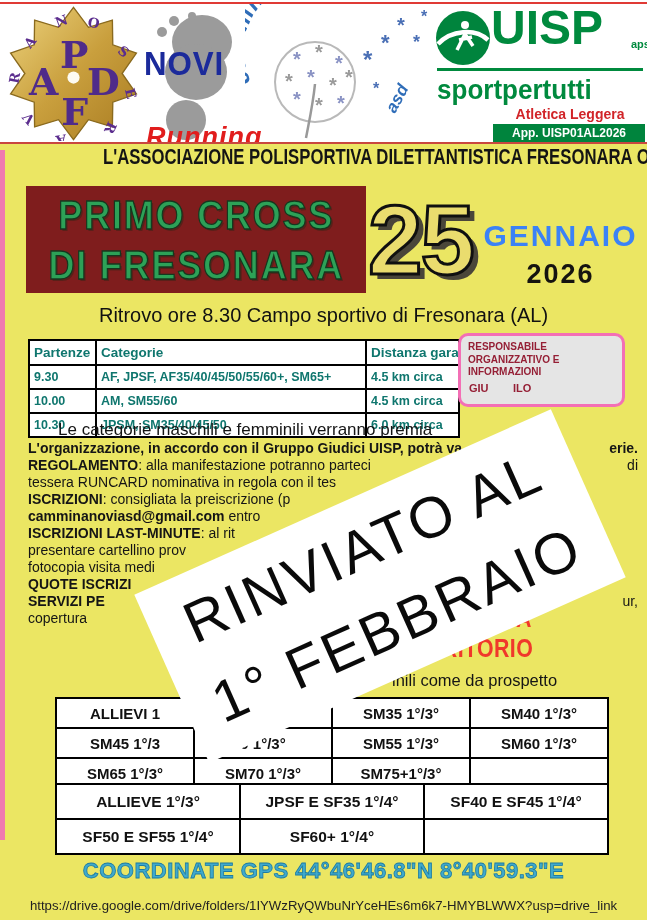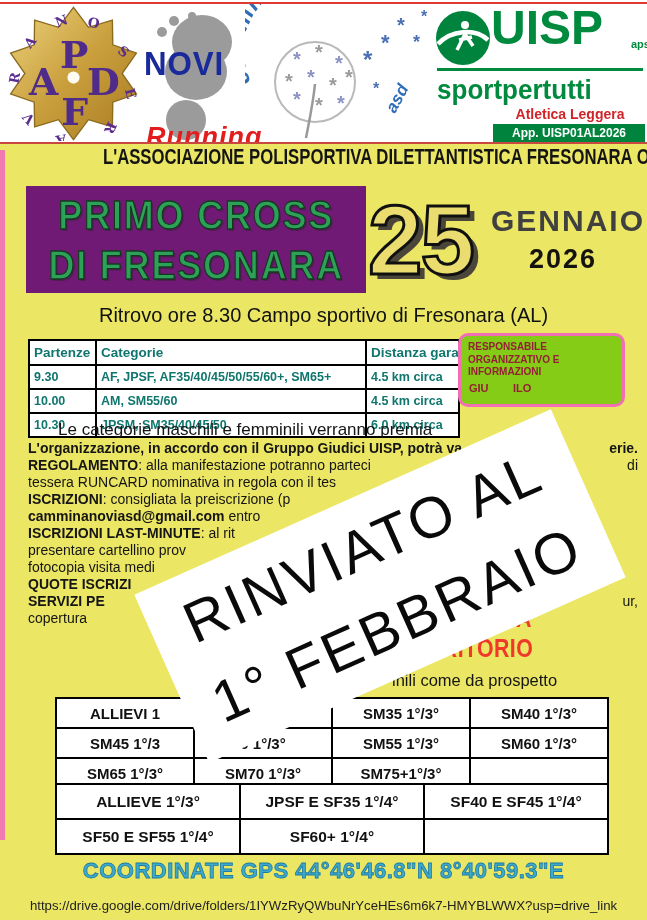--- a/index.html
+++ b/index.html
@@ -25,41 +25,41 @@
             font-weight:700;color:#d12428;}
   .uisp-app{position:absolute;left:58px;top:116px;width:152px;text-align:center;background:#00843d;
             color:#fff;font-size:12px;font-weight:700;padding:2px 0;}
   
   .bodyy{position:absolute;top:142px;left:0;width:647px;height:778px;background:#ebe663;
          border-top:2px solid #c9473f;box-sizing:border-box;}
   .leftstrip{position:absolute;top:150px;left:0;width:5px;height:690px;background:#f07ab0;}
   .orgline{position:absolute;top:144px;left:0;width:647px;text-align:center;font-size:22px;
            font-weight:700;color:#141414;white-space:nowrap;}
   .orgline span{display:inline-block;transform:scaleX(.76);transform-origin:50% 50%;white-space:nowrap;}
-  .titlebox{position:absolute;left:26px;top:186px;width:340px;height:107px;background:#701a75;
+  .titlebox{position:absolute;left:26px;top:186px;width:340px;height:107px;background:#7f1d1d;
             display:flex;flex-direction:column;justify-content:center;align-items:center;}
   .titleline{font-size:40px;font-weight:800;color:#2da157;letter-spacing:2px;line-height:50px;
              -webkit-text-stroke:1.3px #14381f;text-shadow:2px 2px 0 rgba(20,40,20,.35);
              transform:scaleX(.9);white-space:nowrap;}
-  .datewrap{position:absolute;left:368px;top:190px;width:270px;display:flex;align-items:flex-start;}
+  .datewrap{position:absolute;left:368px;top:190px;width:270px;display:flex;align-items:flex-end;}
   .bigday{font-size:98px;font-weight:800;line-height:100px;color:#eadc6e;
           -webkit-text-stroke:3px #101010;text-shadow:6px 5px 0 #4a463a;letter-spacing:-2px;}
   .moncol{margin-left:10px;margin-top:14px;text-align:center;width:160px;}
-  .month{font-size:30px;font-weight:800;color:#404040;letter-spacing:2px;margin-left:8px;}
+  .month{font-size:30px;font-weight:800;color:#3b82f6;letter-spacing:2px;}
   .year{font-size:27px;font-weight:800;color:#151310;letter-spacing:2px;margin-top:6px;}
   .ritrovo{position:absolute;top:304px;left:0;width:647px;text-align:center;font-size:20px;color:#111;}
   
   .sched{position:absolute;left:28px;top:339px;width:430px;border-collapse:collapse;
          background:#fff;table-layout:fixed;}
   .sched th,.sched td{border:2px solid #000;font-size:12.5px;font-weight:700;color:#0f766e;
          padding:4px 4px;text-align:left;white-space:nowrap;overflow:hidden;}
   .sched th{font-size:13.5px;}
   .sched col.c1{width:67px;}.sched col.c2{width:270px;}.sched col.c3{width:93px;}
   
-  .infobox{position:absolute;left:458px;top:333px;width:167px;height:74px;background:#84cc16;
+  .infobox{position:absolute;left:458px;top:333px;width:167px;height:74px;background:#e5e5e5;
            border:3px solid #f36fb5;border-radius:10px;box-sizing:border-box;padding:5px 7px;}
   .infotitle{font-size:10px;font-weight:700;color:#951f35;line-height:12.5px;}
   .infoname-l{position:absolute;left:8px;top:46px;font-size:11px;font-weight:700;color:#951f35;}
   .infoname-r{position:absolute;left:52px;top:46px;font-size:11px;font-weight:700;color:#951f35;}
   
   .para{position:absolute;left:28px;top:420px;width:612px;color:#151515;}
   .pline{position:relative;height:17px;line-height:17px;font-size:14px;white-space:nowrap;}
   .pline.lead{height:20px;line-height:20px;font-size:17px;margin-left:30px;}
   .pline b{font-weight:700;}
   .rfrag{position:absolute;right:2px;top:0;}

